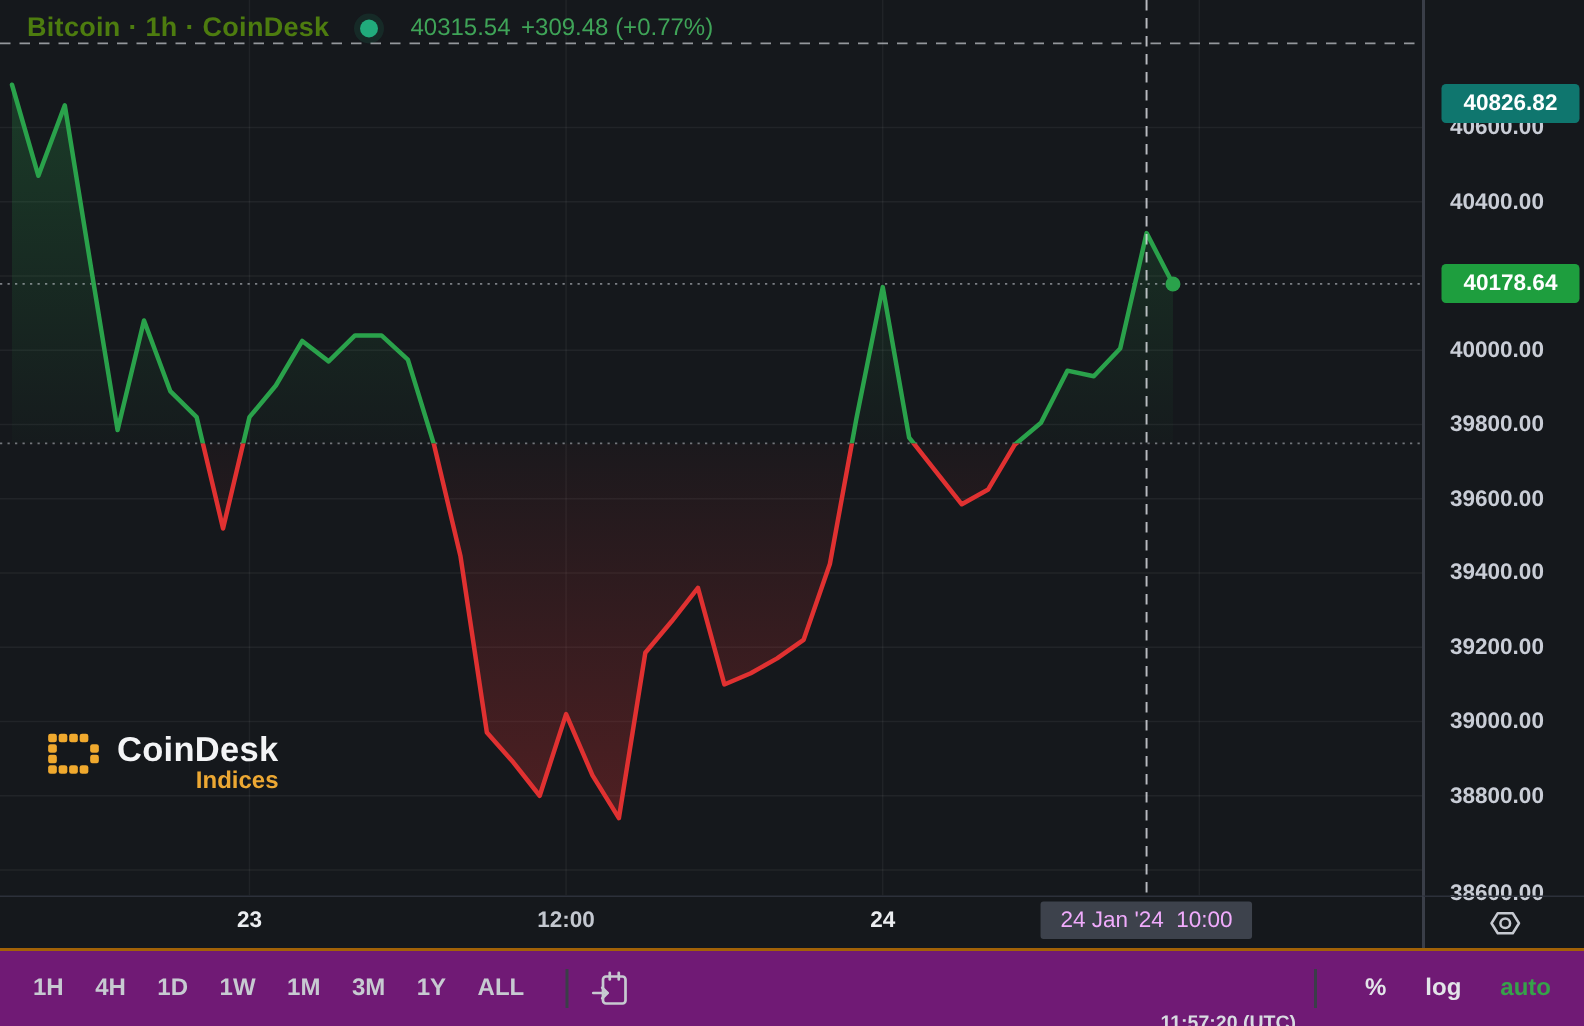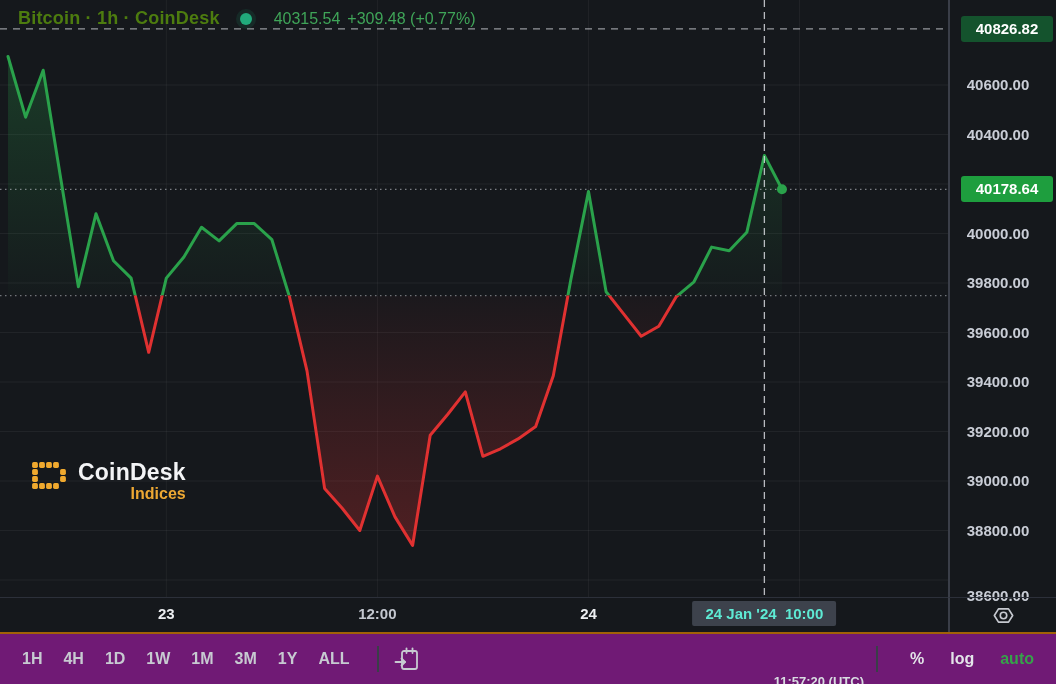--- a/index.html
+++ b/index.html
@@ -11,37 +11,37 @@
   
   .plot{position:absolute;left:0;top:0;width:948px;height:597px;}
   #chart-svg{position:absolute;left:0;top:0;}
   
   .legend{position:absolute;left:18px;top:8px;display:flex;align-items:center;z-index:5;}
   .legend .sym{font-size:18px;font-weight:700;color:#4d7c0f;letter-spacing:.2px;}
   .legend .dot{width:12px;height:12px;border-radius:50%;margin-left:20px;box-shadow:0 0 0 4px rgba(33,171,124,.12);}
   .legend .val{margin-left:22px;font-size:16px;color:#3fa458;}
   .legend .chg{margin-left:7px;font-size:16px;color:#3fa458;}
   
-  .watermark{position:absolute;left:30px;top:460px;display:flex;align-items:flex-start;z-index:4;}
+  .watermark{position:absolute;left:30px;top:487px;display:flex;align-items:flex-start;z-index:4;}
   .wm-text{margin-left:7px;}
   .wm-title{font-size:23px;font-weight:700;color:#f3f4f6;line-height:1.05;letter-spacing:.2px;}
   .wm-sub{font-size:16px;font-weight:700;color:#eda833;text-align:right;margin-top:1px;}
   
   .price-axis{position:absolute;left:948px;top:0;width:108px;height:632px;border-left:2px solid #3a3e48;box-sizing:border-box;}
   .ptick{position:absolute;left:0;right:10px;text-align:center;font-size:15px;font-weight:600;color:#c9cdd6;line-height:18px;}
   .badge{position:absolute;left:11px;width:92px;height:26px;line-height:26px;text-align:center;
          font-size:15px;font-weight:700;color:#fff;border-radius:3px;z-index:3;}
-  .badge.high{background:#14532d;}
+  .badge.high{background:#0f766e;margin-top:40px;}
   .badge.last{background:#1e9e3e;}
   
   .time-axis{position:absolute;left:0;top:597px;width:948px;height:24px;border-top:1px solid #2c303a;box-sizing:border-box;}
   .ttick{position:absolute;top:7px;transform:translateX(-50%);font-size:15px;font-weight:600;color:#c3c7cf;}
   .ttick.bold{font-weight:700;color:#eceef1;}
-  .tcross{position:absolute;top:3px;transform:translateX(-50%);background:#3d424c;color:#5eead4;
-          font-size:15px;font-weight:700;padding:4px 13px;border-radius:2px;white-space:pre;z-index:3;}
+  .tcross{position:absolute;top:3px;transform:translateX(-50%);background:#3d424c;color:#f0abfc;
+          font-size:15px;font-weight:400;padding:4px 13px;border-radius:2px;white-space:pre;z-index:3;}
   .axis-corner{position:absolute;left:948px;top:597px;width:108px;height:35px;border-top:1px solid #2c303a;
                border-left:2px solid #3a3e48;box-sizing:border-box;display:flex;align-items:center;justify-content:center;
                color:#c6c9d0;cursor:pointer;}
   
   .toolbar{position:absolute;left:0;top:632px;width:1056px;height:52px;border-top:2px solid #a16207;
            box-sizing:border-box;background:#701a75;display:flex;align-items:center;justify-content:space-between;
            padding:0 16px;}
   .tb-left,.tb-right{display:flex;align-items:center;}
   .range-btn{background:none;border:none;cursor:pointer;font-family:inherit;
              font-size:16px;font-weight:700;color:#c7cad1;padding:4px 6px;margin-right:9px;}

